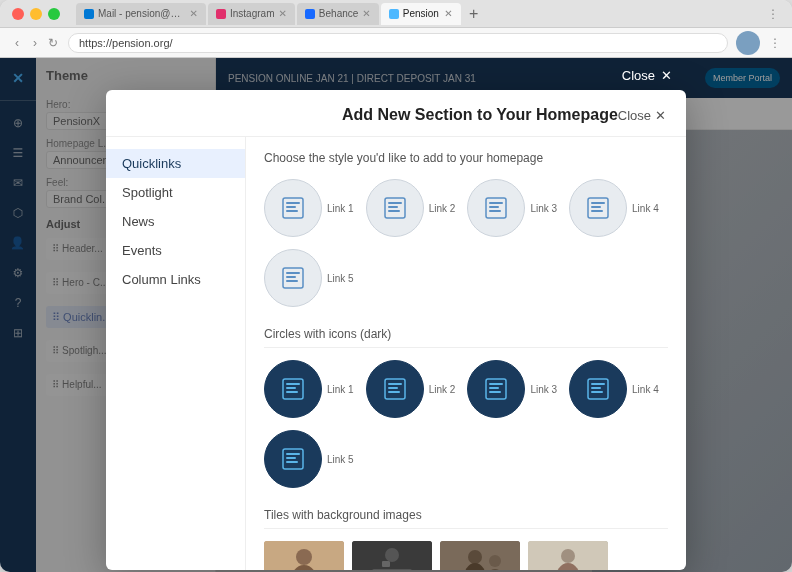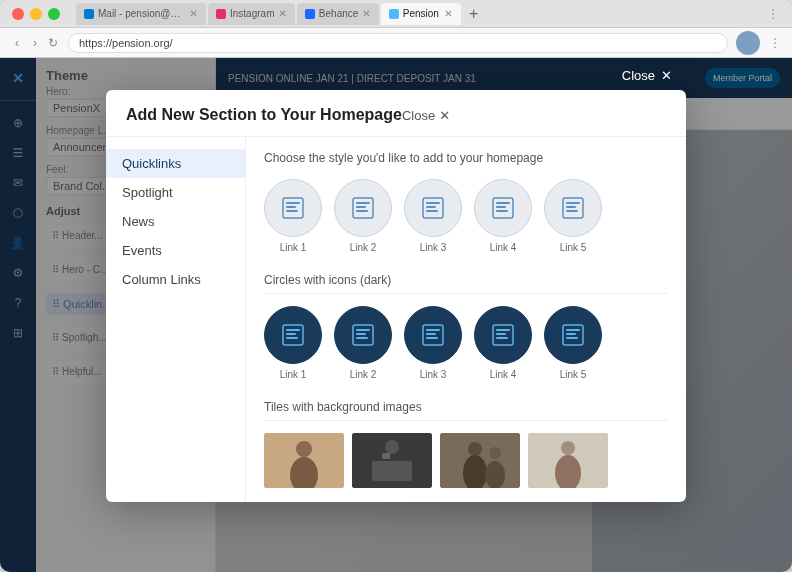--- a/index.html
+++ b/index.html
@@ -185,21 +185,21 @@
       padding: 10px;
       flex-shrink: 0;
       overflow: hidden;
       opacity: 0.7;
     }
 
     .theme-panel-title {
       font-size: 13px;
       font-weight: 600;
       color: #333;
-      margin-bottom: 3px;
+      margin-bottom: 16px;
     }
 
     .theme-field {
       margin-bottom: 8px;
     }
 
     .theme-field-label {
       font-size: 10px;
       color: #666;
       margin-bottom: 2px;
@@ -294,21 +294,21 @@
       display: flex;
       flex-direction: column;
       max-height: 480px;
     }
 
     .modal-header {
       padding: 16px 20px 12px;
       border-bottom: 1px solid #eee;
       display: flex;
       align-items: center;
-      justify-content: flex-start;
+      justify-content: flex-end;
       flex-shrink: 0;
     }
 
     .modal-title {
       font-size: 16px;
       font-weight: 600;
       color: #222;
     }
 
     .modal-header-close {
@@ -374,21 +374,20 @@
     
     .circles-row {
       display: flex;
       gap: 12px;
       margin-bottom: 20px;
       flex-wrap: wrap;
     }
 
     .circle-item {
       display: flex;
-      flex-direction: column;
       align-items: center;
       gap: 5px;
       cursor: pointer;
     }
 
     .circle-icon {
       width: 58px;
       height: 58px;
       border-radius: 50%;
       display: flex;

